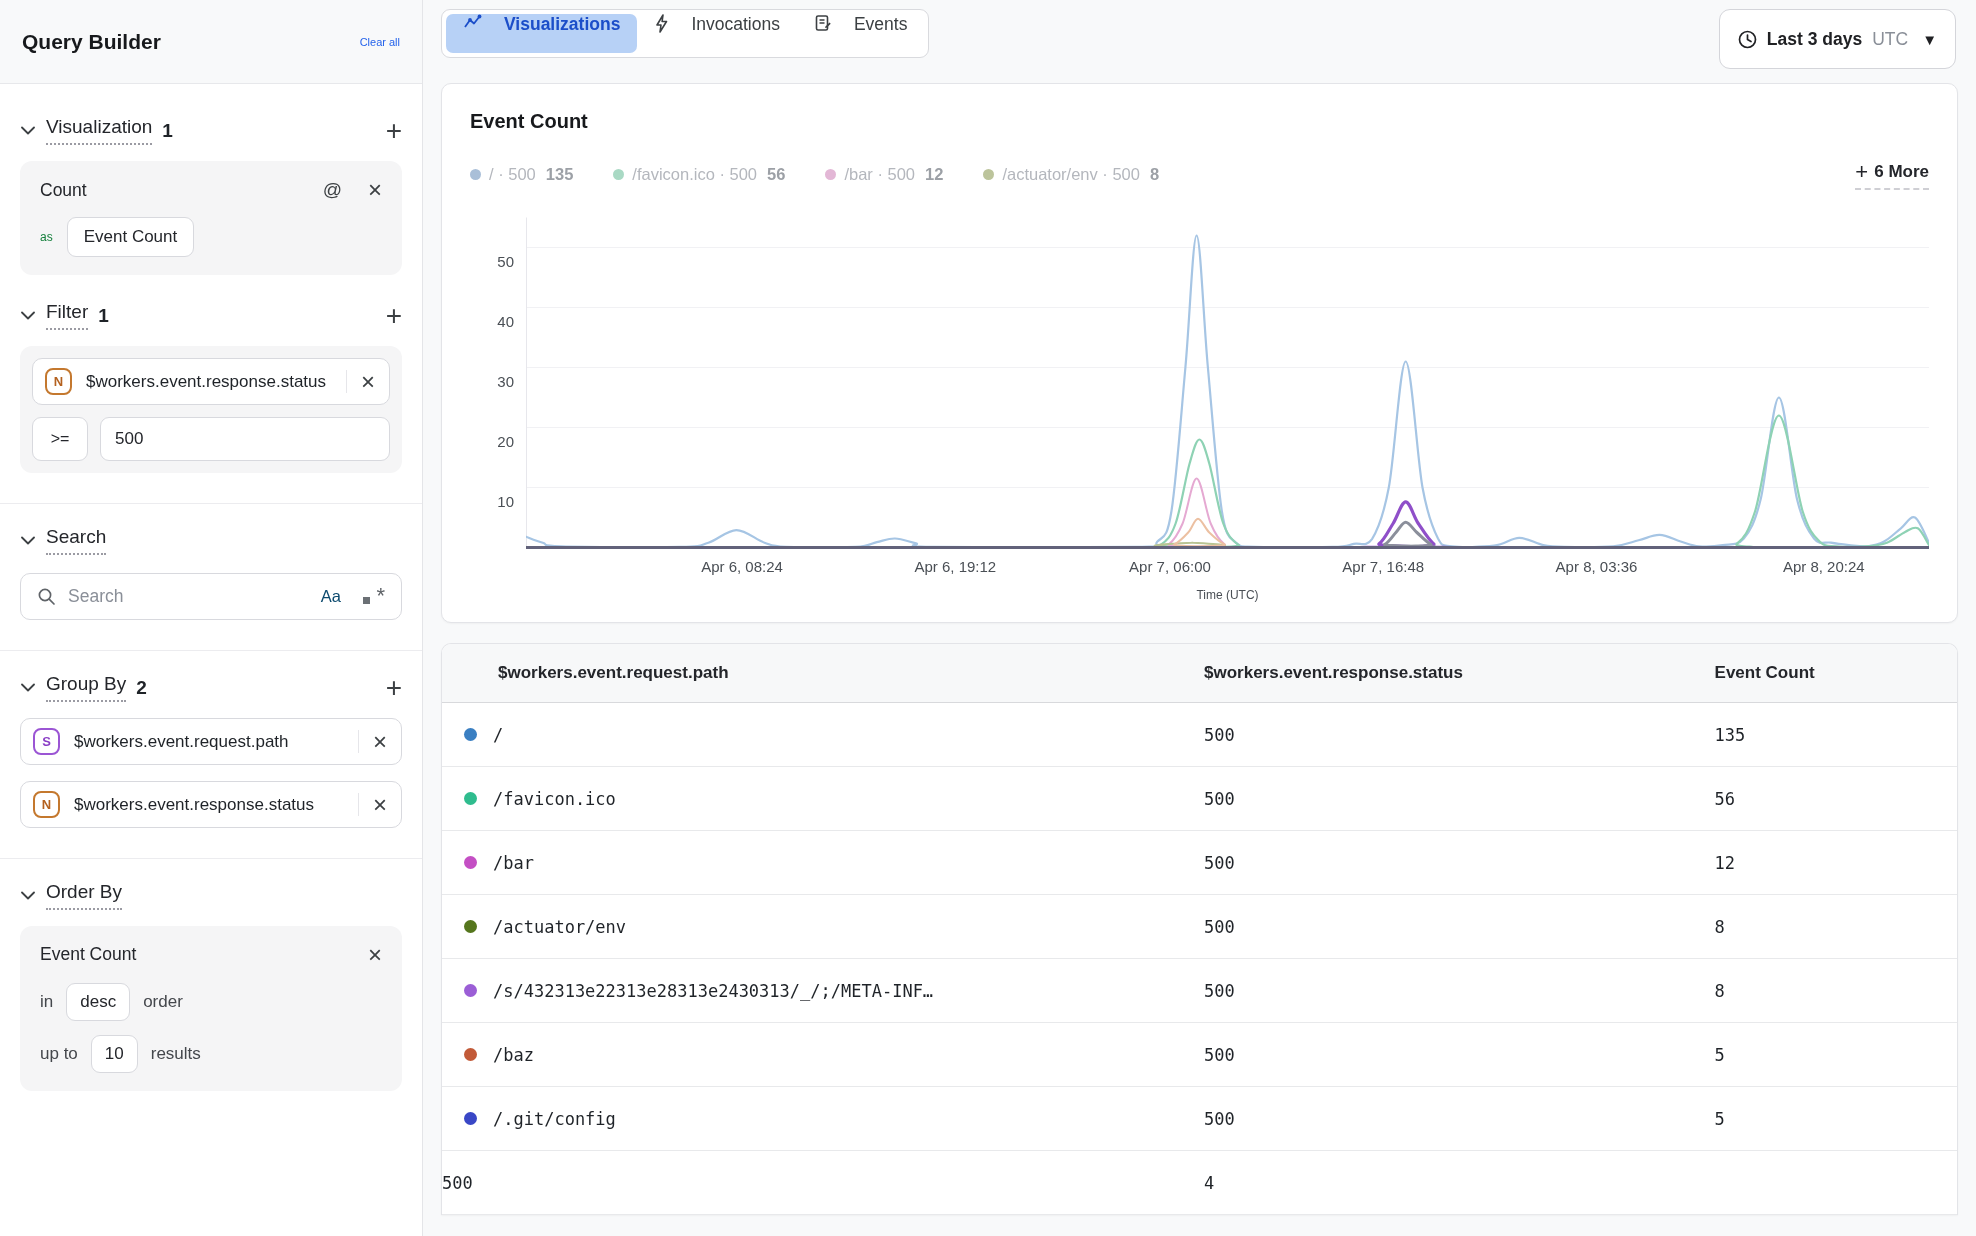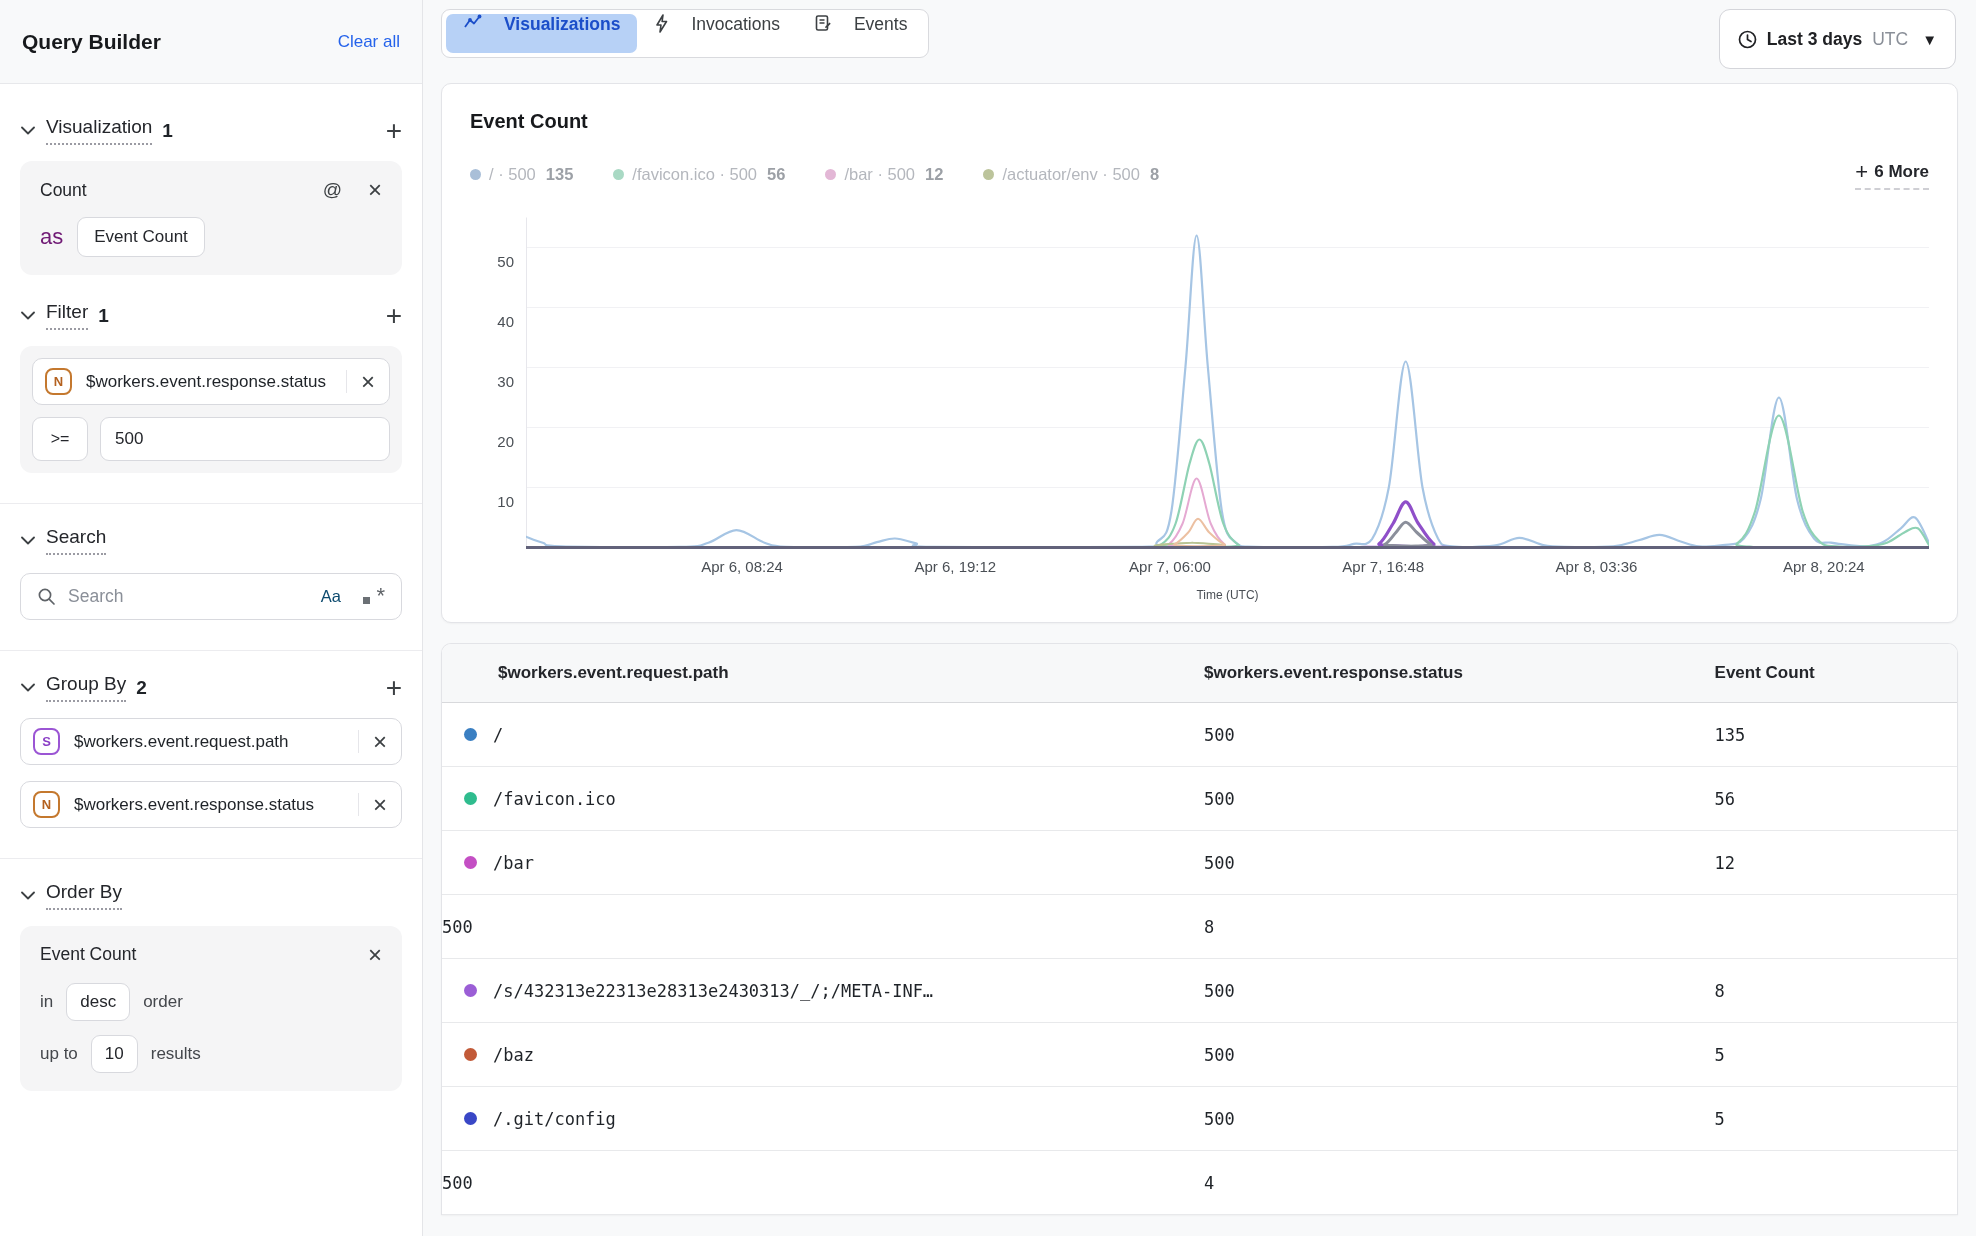--- a/index.html
+++ b/index.html
@@ -4,37 +4,37 @@
 <style>
   * { margin:0; padding:0; box-sizing:border-box; }
   html,body { width:1976px; height:1236px; overflow:hidden; }
   body { font-family:"Liberation Sans", sans-serif; background:#fff; color:#1f2328; }
   .app { display:flex; width:100%; height:100%; }
 
   
   .sidebar { width:423px; min-width:423px; border-right:1px solid #e4e5e8; background:#fff; display:flex; flex-direction:column; }
   .sb-header { height:84px; background:#f8f9fa; border-bottom:1px solid #e7e8eb; display:flex; align-items:center; justify-content:space-between; padding:0 22px; }
   .sb-title { font-size:21px; font-weight:700; color:#17191c; }
-  .link { color:#2563eb; font-size:17px; cursor:pointer; }
+  .link { color:#2563eb; font-size:11px; cursor:pointer; }
   .sb-body { padding:6px 20px 20px 20px; overflow:hidden; }
 
   .sec-head { display:flex; align-items:center; margin-top:26px; }
   .chev { width:16px; height:16px; margin-right:10px; display:inline-flex; align-items:center; justify-content:center; }
   .sec-title { font-size:19px; color:#24262b; border-bottom:2px dotted #9b9ba3; padding-bottom:5px; }
   .sec-count { font-size:19px; font-weight:700; margin-left:10px; }
   .sec-plus { margin-left:auto; font-size:28px; font-weight:300; color:#3c4043; line-height:1; cursor:pointer; }
 
   .card { background:#f5f5f6; border-radius:12px; padding:18px 20px; margin-top:16px; }
   .card-row { display:flex; align-items:center; }
   .card-title { font-size:17.5px; color:#24262b; }
   .icon-btn { color:#3c4043; cursor:pointer; display:inline-flex; align-items:center; justify-content:center; }
   .at { font-size:19px; margin-left:auto; }
   .x { font-size:24px; font-weight:300; margin-left:26px; line-height:0.8; }
   .as-row { margin-top:16px; display:flex; align-items:center; }
-  .muted { color:#701a75; font-size:22px; }
+  .muted { color:#15803d; font-size:12px; }
   .white-box { background:#fff; border:1px solid #d8d9de; border-radius:9px; padding:9px 16px; font-size:17px; color:#24262b; margin-left:14px; }
 
   .field-input { background:#fff; border:1px solid #d8d9de; border-radius:10px; display:flex; align-items:center; padding:9px 0 9px 12px; }
   .badge { width:27px; height:27px; border-radius:8px; border:2px solid; display:inline-flex; align-items:center; justify-content:center; font-size:13px; font-weight:700; flex:none; }
   .badge-n { color:#b4611f; border-color:#c4782e; background:#fff; }
   .badge-s { color:#8b3fc6; border-color:#9b55d4; background:#fff; }
   .field-text { font-size:17px; margin-left:14px; flex:1; white-space:nowrap; overflow:hidden; }
   .field-x { border-left:1px solid #e6e6ea; padding:2px 14px; margin-left:8px; }
   .op-row { display:flex; margin-top:12px; gap:12px; }
   .op-box { background:#fff; border:1px solid #d8d9de; border-radius:9px; width:56px; display:flex; align-items:center; justify-content:center; font-size:16px; color:#24262b; }
@@ -373,20 +373,24 @@
               </div>
               <div class="trow">
                 <div class="td td-path">
                   <span class="row-dot" style="background:#c44fc4"></span>
                   <span>/bar</span>
                 </div>
                 <div class="td">500</div>
                 <div class="td">12</div>
               </div>
               <div class="trow">
+                <div class="td td-path">
+                  <span class="row-dot" style="background:#55761d"></span>
+                  <span>/actuator/env</span>
+                </div>
                 <div class="td">500</div>
                 <div class="td">8</div>
               </div>
               <div class="trow">
                 <div class="td td-path">
                   <span class="row-dot" style="background:#9b5ed6"></span>
                   <span>/s/432313e22313e28313e2430313/_/;/META-INF…</span>
                 </div>
                 <div class="td">500</div>
                 <div class="td">8</div>

